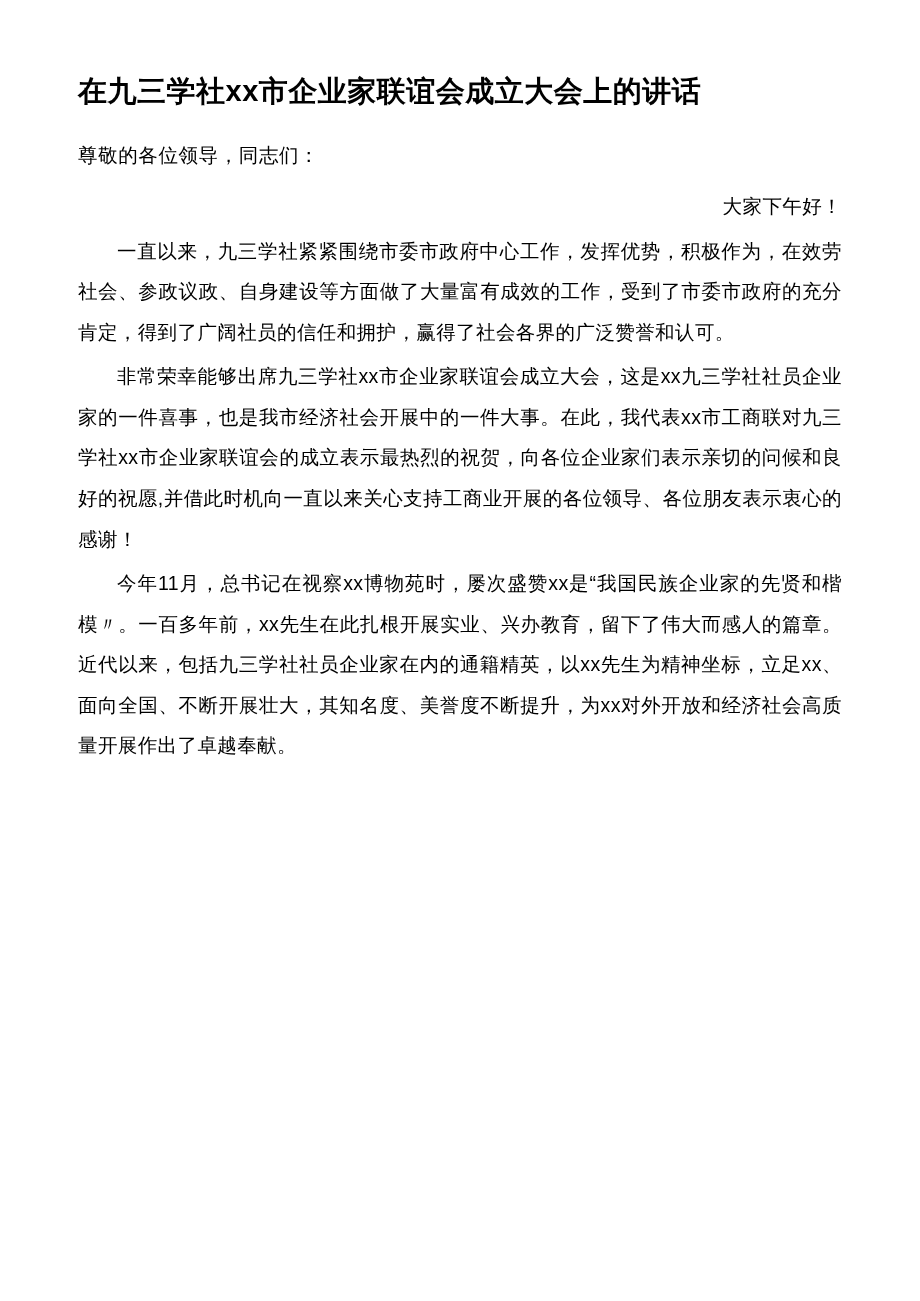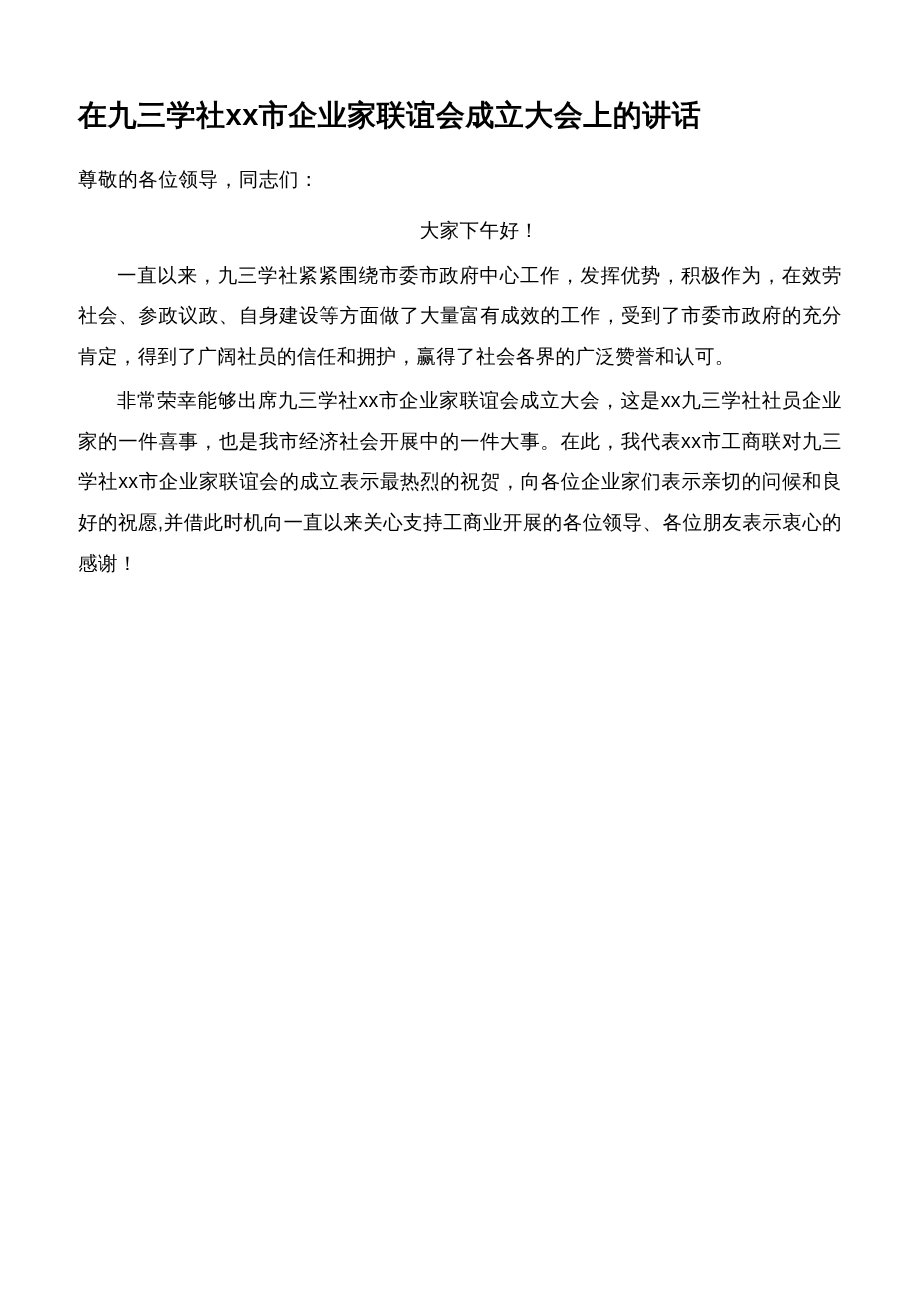--- a/index.html
+++ b/index.html
@@ -11,21 +11,21 @@
     width: 920px;
     height: 1301px;
     font-family: "Liberation Sans", sans-serif;
     color: #000000;
     overflow: hidden;
   }
   .page {
     width: 920px;
     height: 928px;
     box-sizing: border-box;
-    padding: 96px 78px 0 78px;
+    padding: 72px 78px 0 78px;
     position: relative;
   }
   .doc-title {
     font-family: "Liberation Sans", sans-serif;
     font-size: 29px;
     font-weight: 700;
     letter-spacing: 0.5px;
     line-height: 1.35;
     margin: 0 0 26px 0;
     color: #000;
@@ -40,33 +40,34 @@
     font-size: 19.5px;
     line-height: 2.08;
     margin: 0 0 4px 0;
     text-indent: 2em;
     text-align: justify;
     text-justify: inter-ideograph;
     letter-spacing: 0.4px;
     word-break: break-all;
   }
   .para.short {
-    text-align: center;
+    text-align: right;
   }
 </style>
 </head>
 <body>
 
 <div class="page">
 
   <h1 class="doc-title">在九三学社xx市企业家联谊会成立大会上的讲话</h1>
 
   <p class="salutation">尊敬的各位领导，同志们：</p>
 
   <p class="para short">大家下午好！</p>
 
   <p class="para">一直以来，九三学社紧紧围绕市委市政府中心工作，发挥优势，积极作为，在效劳社会、参政议政、自身建设等方面做了大量富有成效的工作，受到了市委市政府的充分肯定，得到了广阔社员的信任和拥护，赢得了社会各界的广泛赞誉和认可。</p>
 
   <p class="para">非常荣幸能够出席九三学社xx市企业家联谊会成立大会，这是xx九三学社社员企业家的一件喜事，也是我市经济社会开展中的一件大事。在此，我代表xx市工商联对九三学社xx市企业家联谊会的成立表示最热烈的祝贺，向各位企业家们表示亲切的问候和良好的祝愿,并借此时机向一直以来关心支持工商业开展的各位领导、各位朋友表示衷心的感谢！</p>
 
+  <p class="para">今年11月，总书记在视察xx博物苑时，屡次盛赞xx是“我国民族企业家的先贤和楷模〃。一百多年前，xx先生在此扎根开展实业、兴办教育，留下了伟大而感人的篇章。近代以来，包括九三学社社员企业家在内的通籍精英，以xx先生为精神坐标，立足xx、面向全国、不断开展壮大，其知名度、美誉度不断提升，为xx对外开放和经济社会高质量开展作出了卓越奉献。</p>
 
 
 </div>
 
 </body></html>

